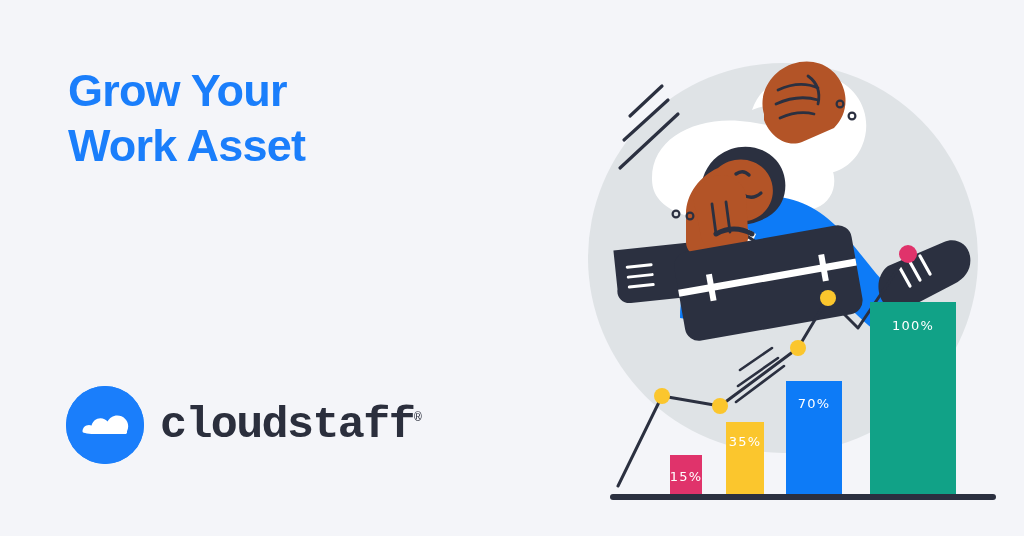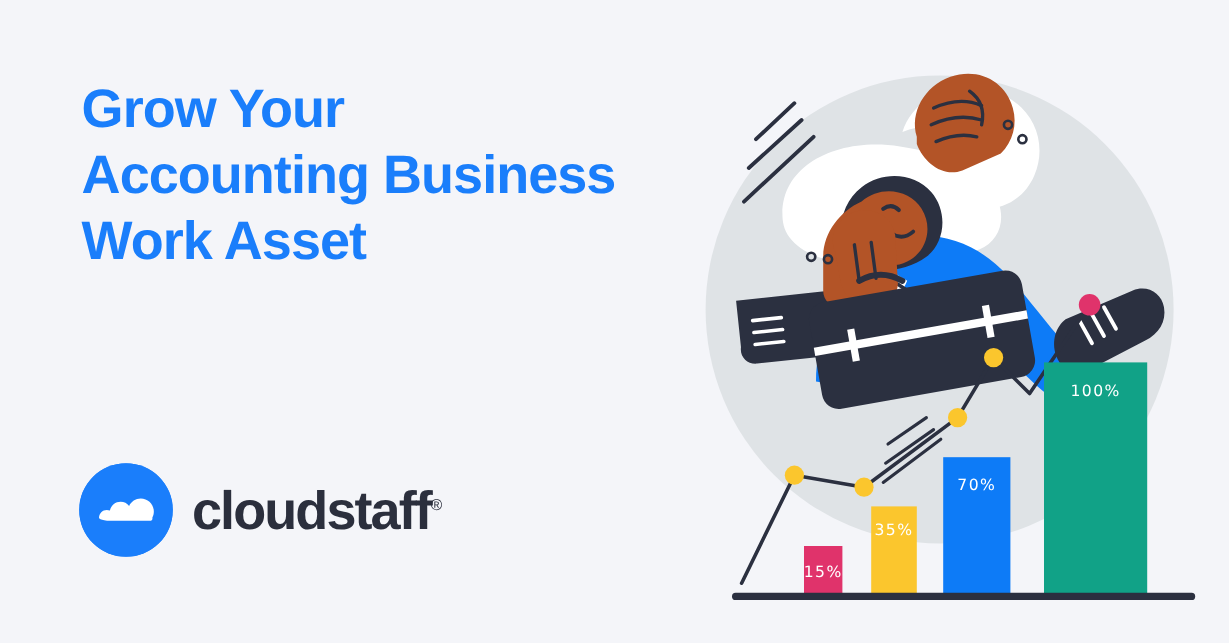--- a/index.html
+++ b/index.html
@@ -46,21 +46,21 @@
     flex:0 0 auto;
   }
   .logo-mark svg { display:block; }
   .logo-word {
     color:#2b2f3d;
     font-size:45px;
     font-weight:bold;
     letter-spacing:-1.6px;
     line-height:1;
     position:relative;
-    font-family:Liberation Sans, sans-serif;
+    font-family:Liberation Mono, monospace;
   }
   .logo-reg {
     font-size:13px;
     vertical-align:super;
     letter-spacing:0;
     font-weight:normal;
   }
 
   
   .illustration {
@@ -78,21 +78,20 @@
   }
 </style>
 </head>
 <body>
 
 <div class="banner">
 
   <div class="left-col">
     <h1 class="headline">
       <span class="hl-line">Grow Your</span>
-      <span class="hl-line">Accounting Business</span>
       <span class="hl-line">Work Asset</span>
     </h1>
   </div>
 
   <div class="logo-block">
     <div class="logo-mark">
       <svg viewBox="0 0 78 78" width="78" height="78" aria-hidden="true">
         <circle cx="39" cy="39" r="39" fill="#1a7efb"></circle>
         <path d="M16.5 45.5
                  C16.5 41.8 19.4 39.0 23.0 39.0

